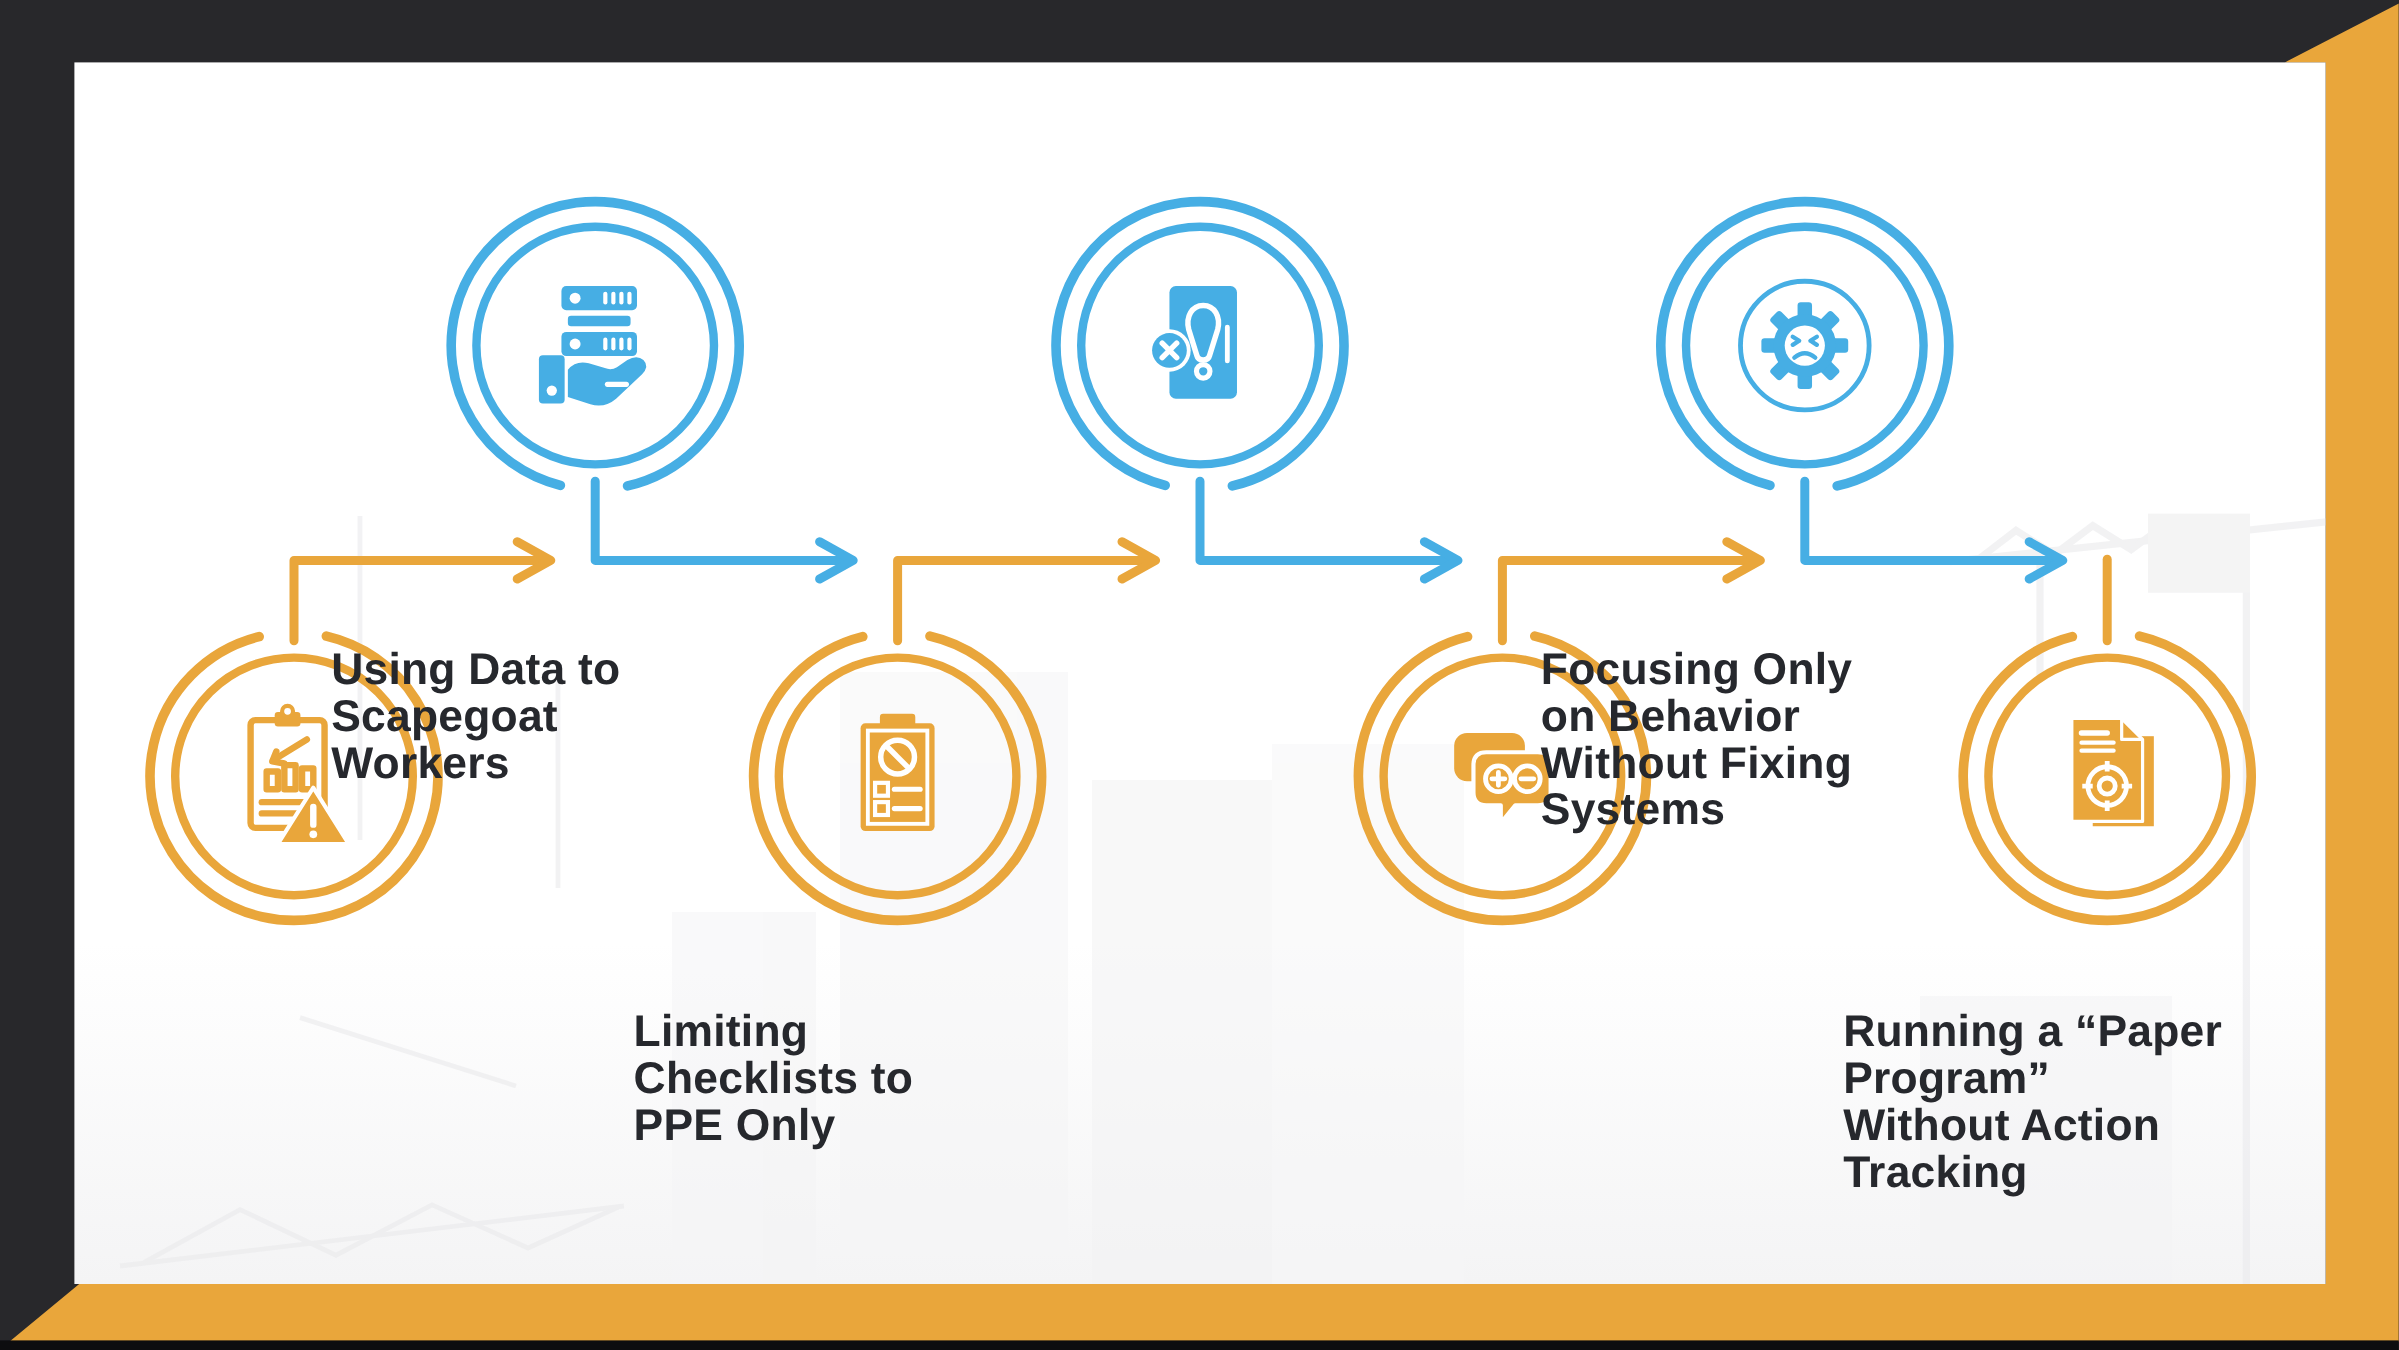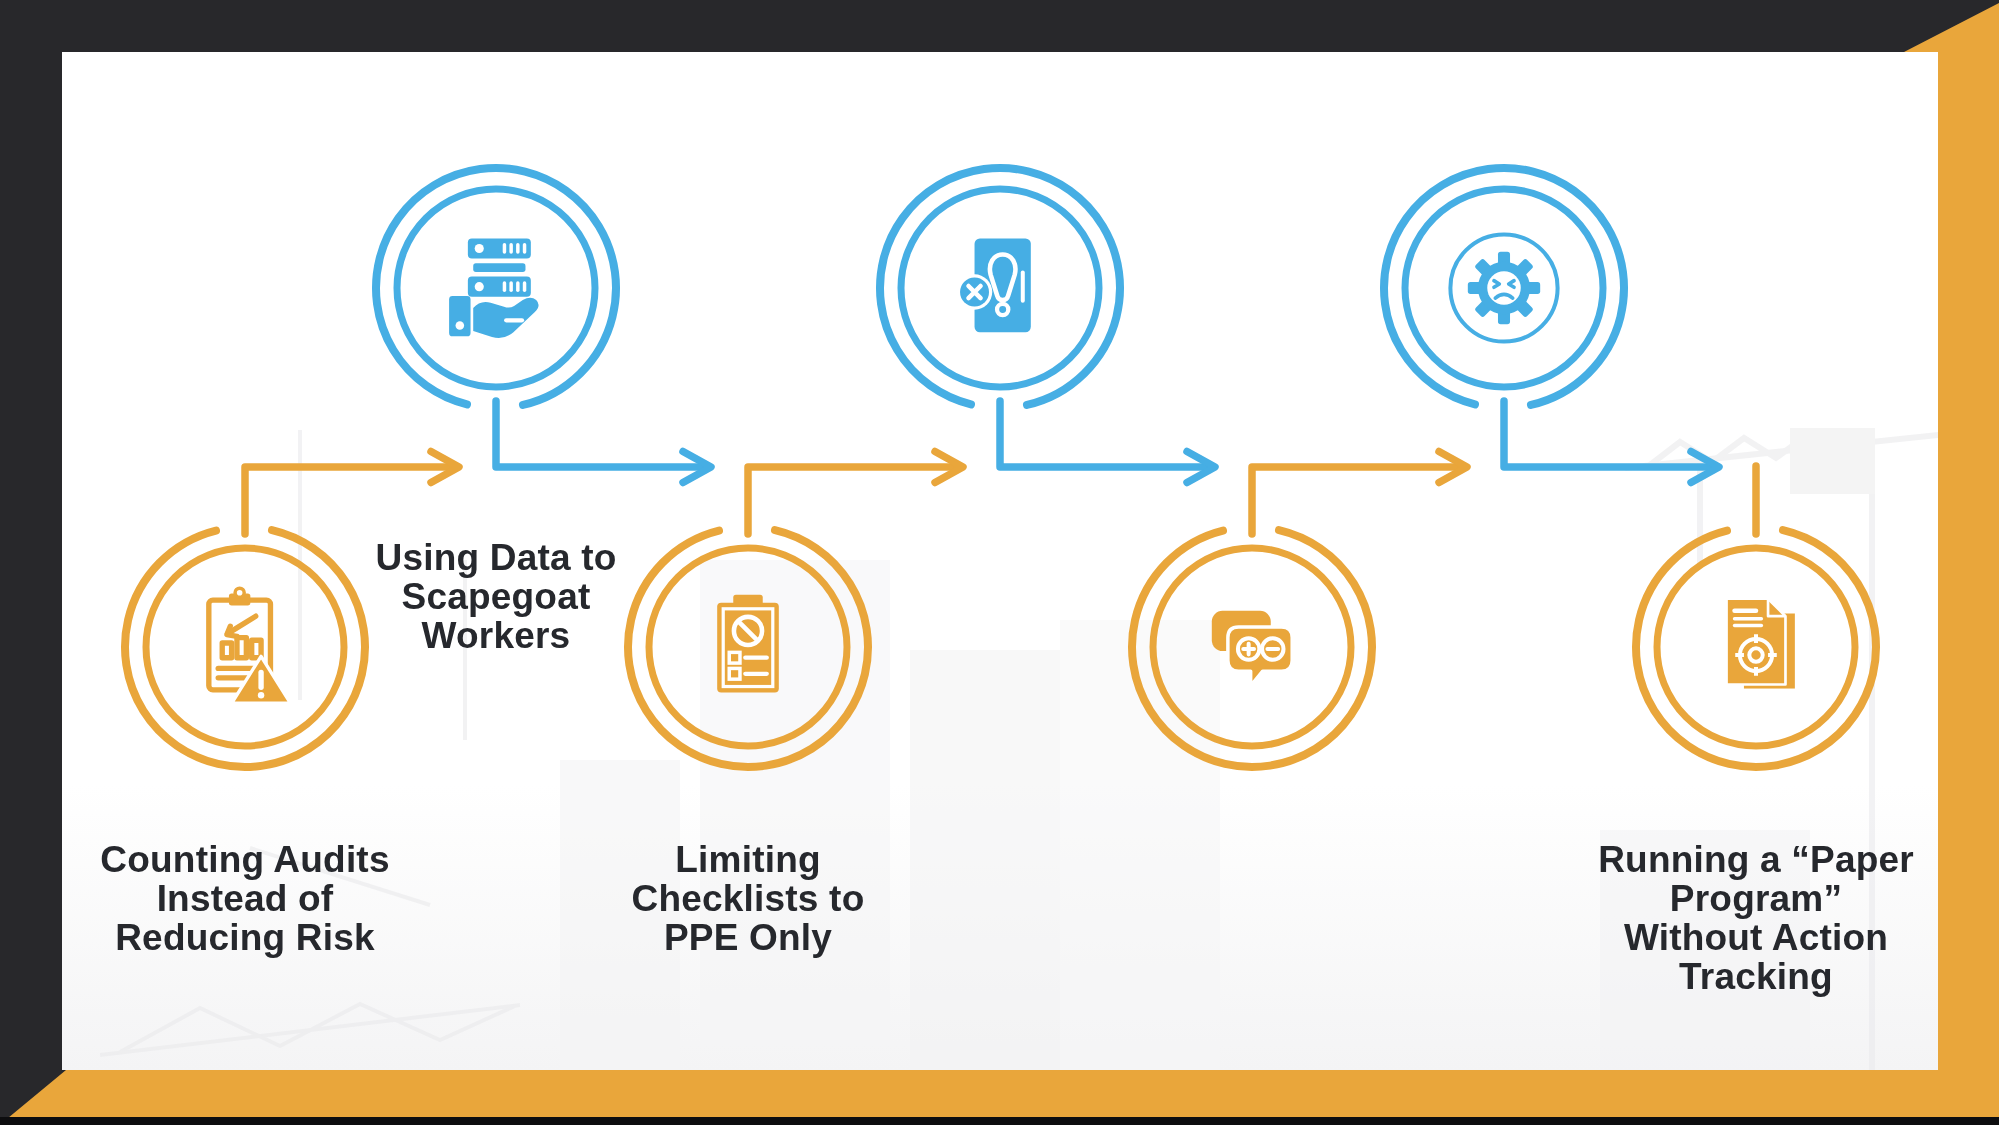--- a/index.html
+++ b/index.html
@@ -8,21 +8,21 @@
   .bg-svg{position:absolute;left:0;top:0;width:1999px;height:1125px;}
   .f-dark{fill:var(--frame-dark,#28282B);}
   .f-yellow{fill:var(--yellow,#E9A63B);}
   .f-strip{fill:var(--bottom-strip,#0D0D0F);}
   .card{position:absolute;left:62px;top:52px;width:1876px;height:1018px;
         background:linear-gradient(180deg,#ffffff 0%,#ffffff 72%,#f4f4f5 100%);
         overflow:hidden;}
   .wm-svg{position:absolute;left:0;top:0;width:1876px;height:1018px;}
   .diagram-svg{position:absolute;left:0;top:0;width:1999px;height:1125px;pointer-events:none;}
   .lbl{position:absolute;width:440px;transform:translateX(-50%);
-       text-align:center;white-space:pre-line;
+       white-space:pre-line;
        font-weight:700;font-size:37px;line-height:39px;letter-spacing:.2px;
        color:var(--text,#26282D);}
   .defs-svg{position:absolute;width:0;height:0;overflow:hidden;}
 </style>
 </head>
 <body>
 
 <svg class="defs-svg" xmlns="http://www.w3.org/2000/svg" xmlns:xlink="http://www.w3.org/1999/xlink" aria-hidden="true">
   <defs>
     <symbol id="sym-audit-clipboard" viewBox="0 0 100 100">
@@ -217,27 +217,28 @@
         <use x="1437" y="221" width="134" height="134" href="#sym-gear-sad-face" xlink:href="#sym-gear-sad-face"></use>
       </g>
       <g>
         <path fill="none" stroke="#E9A63B" stroke-width="7.5" stroke-linecap="round" stroke-linejoin="round" d="M 1756 466 L 1756 534"></path>
         <circle cx="1756" cy="647" r="120" fill="none" stroke="#E9A63B" stroke-width="8" stroke-linecap="round" pathLength="100" stroke-dasharray="92.5 7.5" transform="rotate(-77 1756 647)"></circle>
         <circle cx="1756" cy="647" r="99" fill="none" stroke="#E9A63B" stroke-width="7"></circle>
         <use x="1689" y="580" width="134" height="134" href="#sym-paper-target" xlink:href="#sym-paper-target"></use>
       </g>
     </svg>
 
-  <div class="lbl" style="left:245px;top:840px">Counting Audits
-Instead of
-Reducing Risk</div>
   <div class="lbl" style="left:496px;top:538px">Using Data to
 Scapegoat
 Workers</div>
   <div class="lbl" style="left:748px;top:840px">Limiting
 Checklists to
 PPE Only</div>
+  <div class="lbl" style="left:1504px;top:538px">Focusing Only
+on Behavior
+Without Fixing
+Systems</div>
   <div class="lbl" style="left:1756px;top:840px">Running a “Paper
 Program”
 Without Action
 Tracking</div>
 
 </div>
 
 </body></html>

